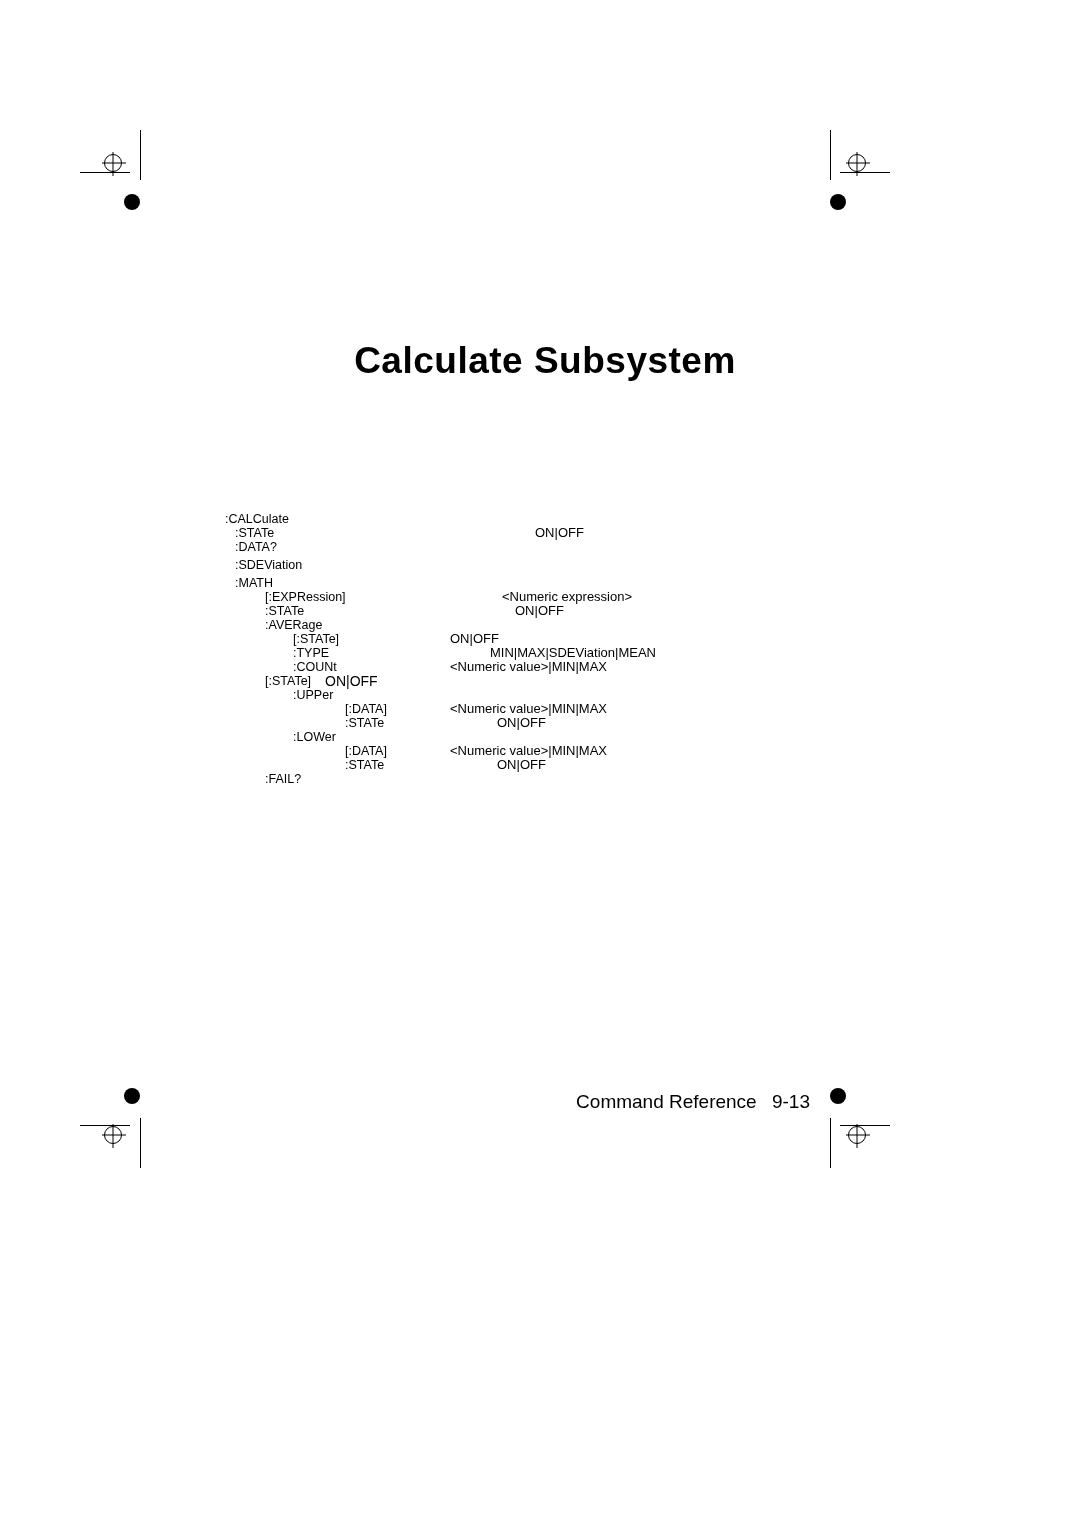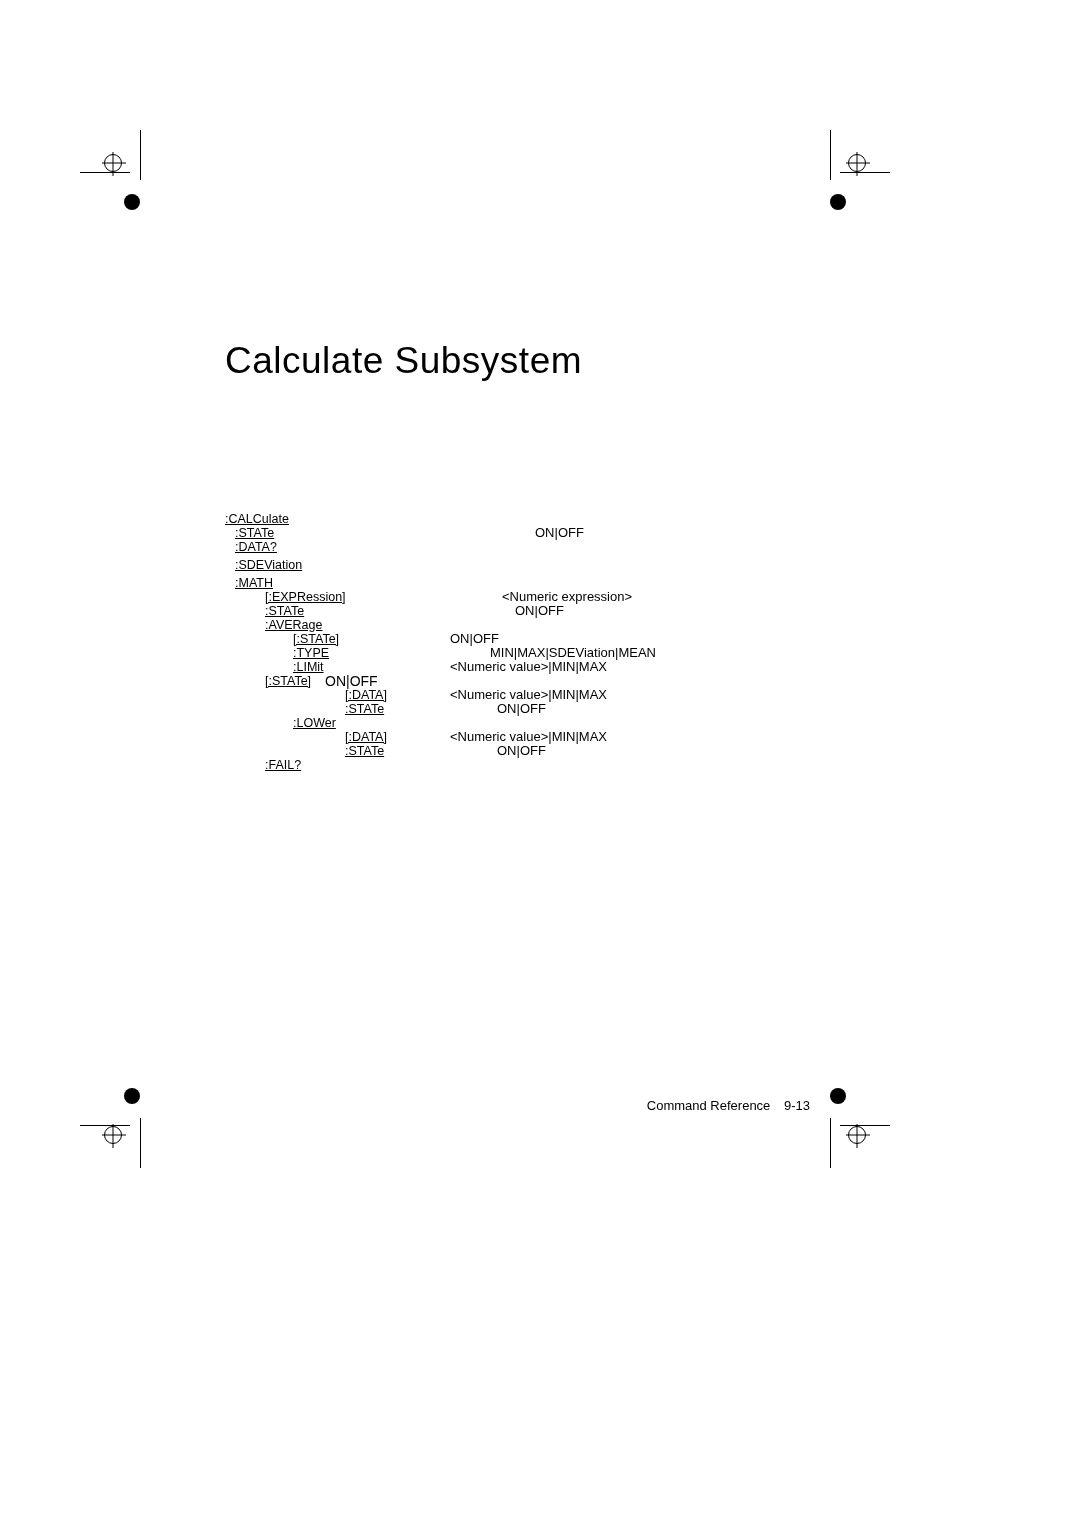--- a/index.html
+++ b/index.html
@@ -91,51 +91,51 @@
     .br-mark .dot { bottom: 54px; left: 0px; }
 
     .page-content {
       position: absolute;
       top: 340px;
       left: 225px;
       width: 640px;
     }
     .title {
       font-size: 37px;
-      font-weight: normal;
+      font-weight: bold;
+      text-align: center;
       margin-bottom: 130px;
       letter-spacing: 0.5px;
     }
     .command-tree {
       font-size: 12.5px;
       line-height: 1.12;
       position: relative;
     }
     .row {
       display: flex;
       white-space: nowrap;
     }
     .cmd {
       flex: 0 0 auto;
-      text-decoration: underline;
     }
     .val {
       position: absolute;
       font-size: 13px;
     }
     .indent0 { padding-left: 0px; }
     .indent1 { padding-left: 10px; }
     .indent2 { padding-left: 40px; }
     .indent3 { padding-left: 68px; }
     .indent4 { padding-left: 120px; }
     .footer {
       position: absolute;
       bottom: 415px;
       right: 270px;
-      font-size: 13px;
+      font-size: 19px;
     }
     .footer-label {
       margin-right: 10px;
     }
   </style>
 </head>
 <body>
 
 <div class="crop-mark tl-mark">
   <div class="hline"></div>
@@ -195,26 +195,29 @@
       </div>
     <div class="row indent3">
         <span class="cmd">[:STATe]</span>
         <span class="val" style="left:225px;">ON|OFF</span>
       </div>
     <div class="row indent3">
         <span class="cmd">:TYPE</span>
         <span class="val" style="left:265px;">MIN|MAX|SDEViation|MEAN</span>
       </div>
     <div class="row indent3">
-        <span class="cmd">:LIMit</span>
+        <span class="cmd">:COUNt</span>
         <span class="val" style="left:225px;">&lt;Numeric value&gt;|MIN|MAX</span>
       </div>
     <div class="row indent2">
         <span class="cmd">[:STATe]</span>
         <span class="val" style="left:100px;font-size:14px;">ON|OFF</span>
+      </div>
+    <div class="row indent3">
+        <span class="cmd">:UPPer</span>
       </div>
     <div class="row indent4">
         <span class="cmd">[:DATA]</span>
         <span class="val" style="left:225px;">&lt;Numeric value&gt;|MIN|MAX</span>
       </div>
     <div class="row indent4">
         <span class="cmd">:STATe</span>
         <span class="val" style="left:272px;">ON|OFF</span>
       </div>
     <div class="row indent3">

